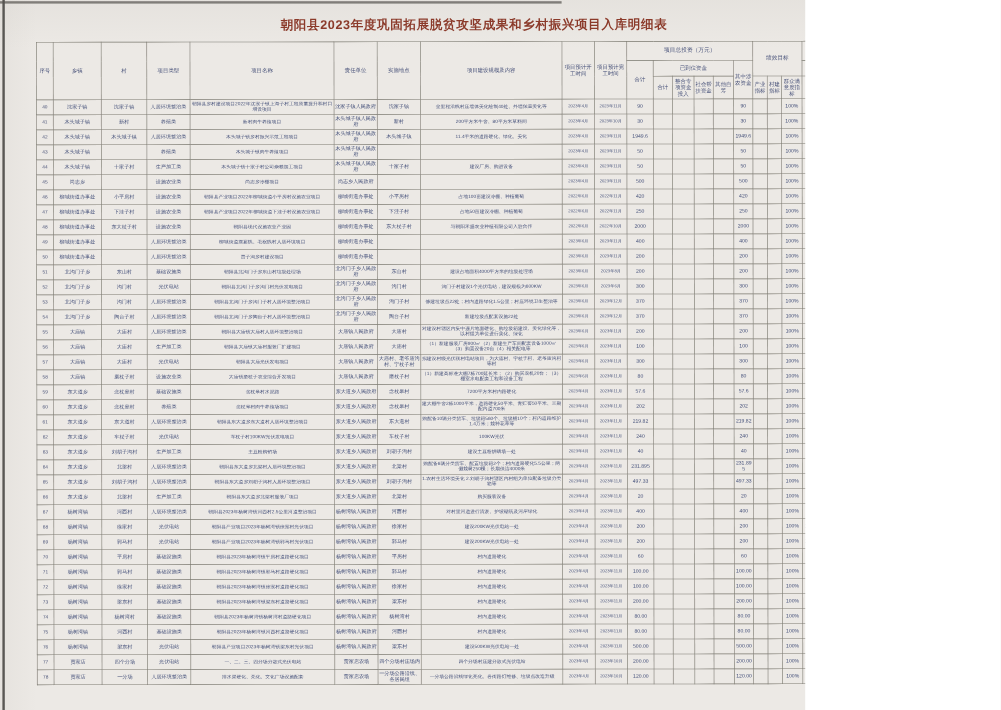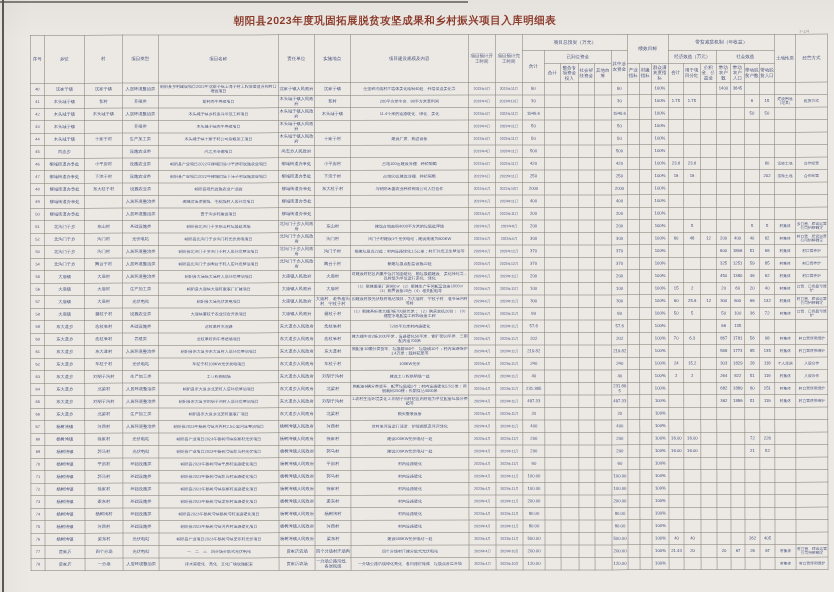--- a/index.html
+++ b/index.html
@@ -1,17 +1,17 @@
 <!DOCTYPE html>
 <html><head>
 <meta charset="utf-8">
 <style>
   html,body{margin:0;padding:0;}
   body{font-family:"Liberation Sans","DejaVu Sans",sans-serif;}
-  #scan{position:relative;width:834px;height:592px;overflow:hidden;
+  #scan{position:relative;width:671px;height:592px;overflow:hidden;
         background:#ece9e5;
         background-image:linear-gradient(180deg,rgba(210,206,200,.25),rgba(236,233,229,0) 40px),
                          linear-gradient(90deg,rgba(200,196,190,.18),rgba(236,233,229,0) 30px);}
   #edge-left{position:absolute;left:2px;top:0;width:2px;height:592px;background:#413f3c;opacity:.85;}
   #edge-top{position:absolute;left:0;top:1px;width:468px;height:2px;background:#55524e;opacity:.7;}
   #zoomwrap{position:absolute;left:0;top:0;width:1668px;height:1184px;
             transform:scale(0.5) rotate(-0.08deg);transform-origin:0 0;}
   #doc-title{margin:28px 0 0 40px;width:1500px;text-align:center;
              font-size:21px;font-weight:bold;letter-spacing:1px;color:#8b3a2a;}
   #corner-note{position:absolute;left:1598px;top:60px;font-size:9px;color:#9a968f;}

